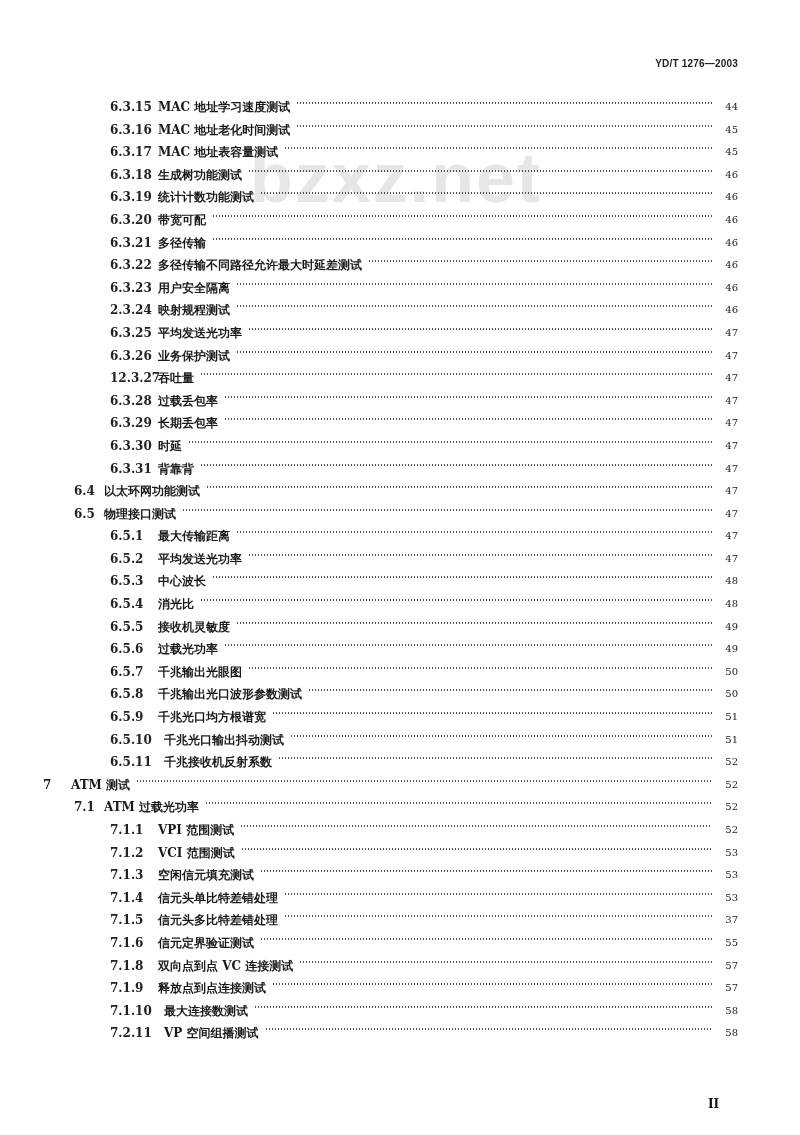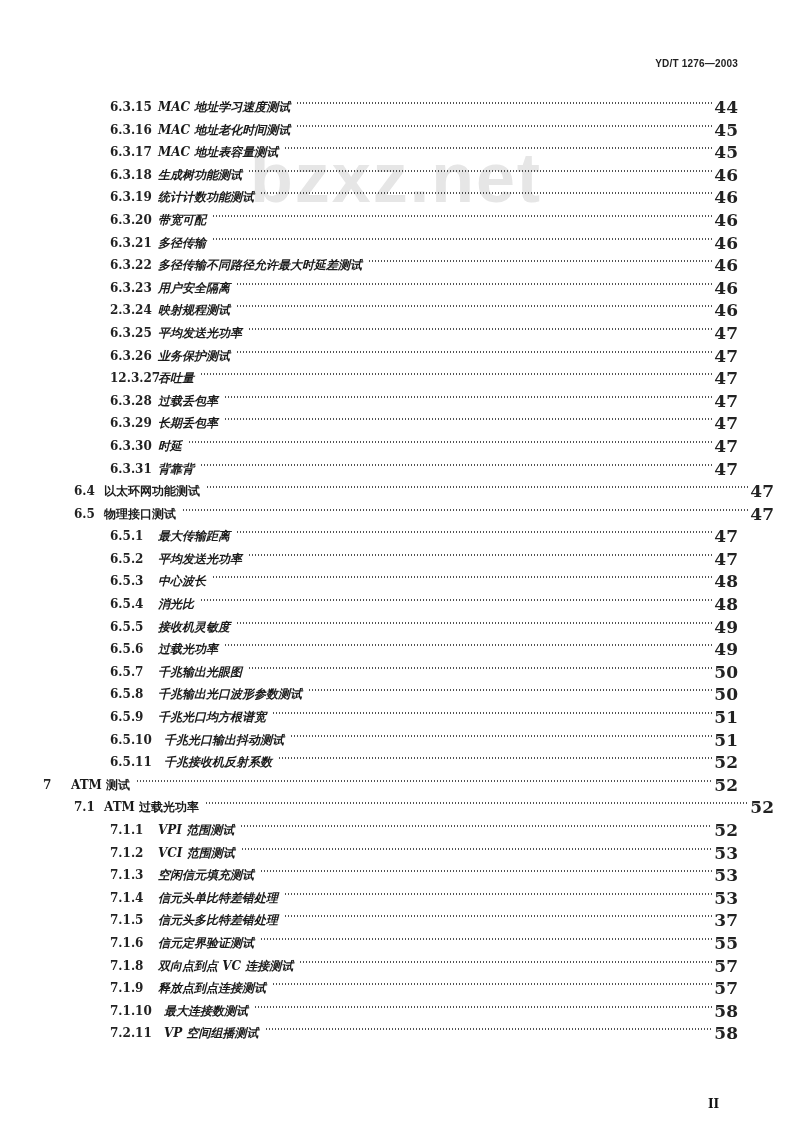--- a/index.html
+++ b/index.html
@@ -34,32 +34,32 @@
     flex: 0 0 auto; white-space: nowrap; color: #1a1a1a; font-weight: bold;
     padding-left: 10px; padding-right: 6px;
   }
   .toc-row .leader {
     flex: 1 1 auto; height: 2px; margin-top: 6px;
     background-image: radial-gradient(circle, #333 0.9px, transparent 1.1px);
     background-size: 3px 2px; background-repeat: repeat-x;
     opacity: 0.85;
   }
   .toc-row .page {
-    flex: 0 0 auto; width: 26px; text-align: right; font-weight: bold;
-    color: #222; font-size: 17px;
+    flex: 0 0 auto; width: 26px; text-align: right; font-weight: normal;
+    color: #222; font-size: 10px;
   }
   .lvl1 { padding-left: 35px; padding-right: 62px; }
   .lvl1 .num { width: 28px; }
   .lvl1 .title { padding-left: 0; }
-  .lvl2 { padding-left: 66px; padding-right: 26px; }
+  .lvl2 { padding-left: 66px; padding-right: 62px; }
   .lvl2 .num { width: 30px; }
   .lvl2 .title { padding-left: 0; }
   .lvl3 { padding-left: 102px; padding-right: 62px; }
   .lvl3 .num { width: 48px; }
-  .lvl3 .title { padding-left: 0; font-style: italic; }
+  .lvl3 .title { padding-left: 0; }
   .lvl3.wide .num { width: 54px; }
   .page-footer {
     position: absolute; left: 708px; top: 1097px;
     font-family: "DejaVu Serif", serif; font-size: 12px; font-weight: bold; color: #111;
   }
 </style>
 </head>
 <body>
 
 <div class="page-header">YD/T 1276—2003</div>

